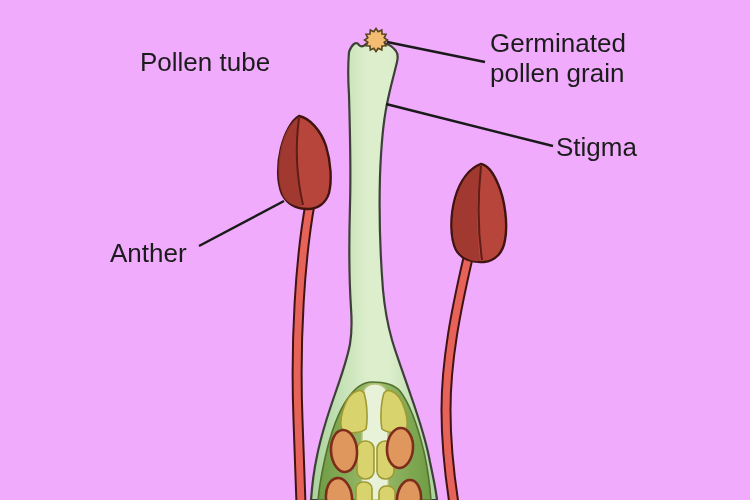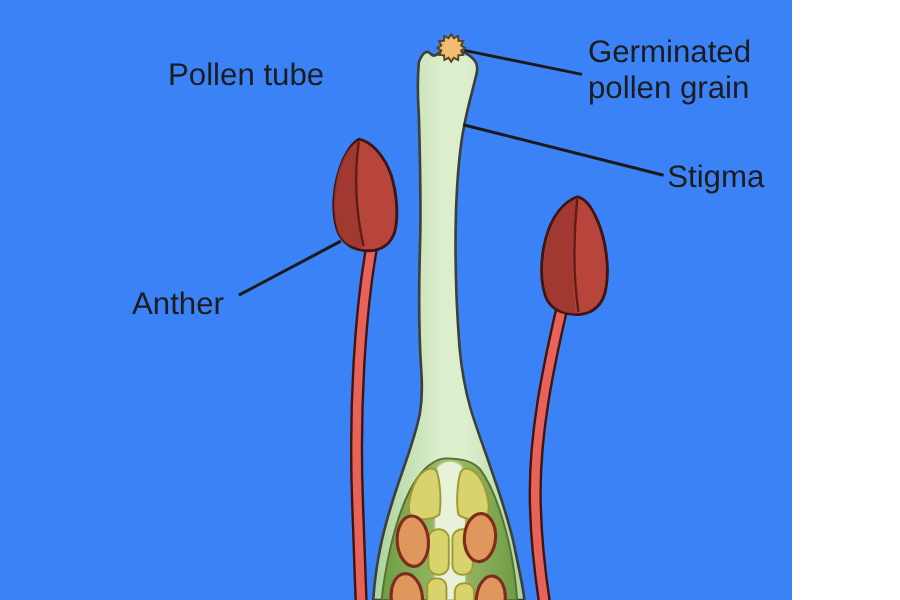--- a/index.html
+++ b/index.html
@@ -1,16 +1,16 @@
 <!DOCTYPE html>
 <html><head>
 <meta charset="utf-8">
 <style>
   html,body{margin:0;padding:0;background:#ffffff;}
-  #stage{position:relative;width:660px;height:500px;overflow:hidden;background:#3b82f6;}
+  #stage{position:relative;width:750px;height:500px;overflow:hidden;background:#f0abfc;}
   svg{display:block;}
   svg text{font-family:"Liberation Sans",sans-serif;font-size:26px;fill:#1c1c1c;}
 </style>
 </head>
 <body>
 
 <div id="stage">
   <svg width="750" height="500" viewBox="0 0 750 500">
     <defs>
       <linearGradient id="gradStyle" x1="0" y1="0" x2="1" y2="0">

